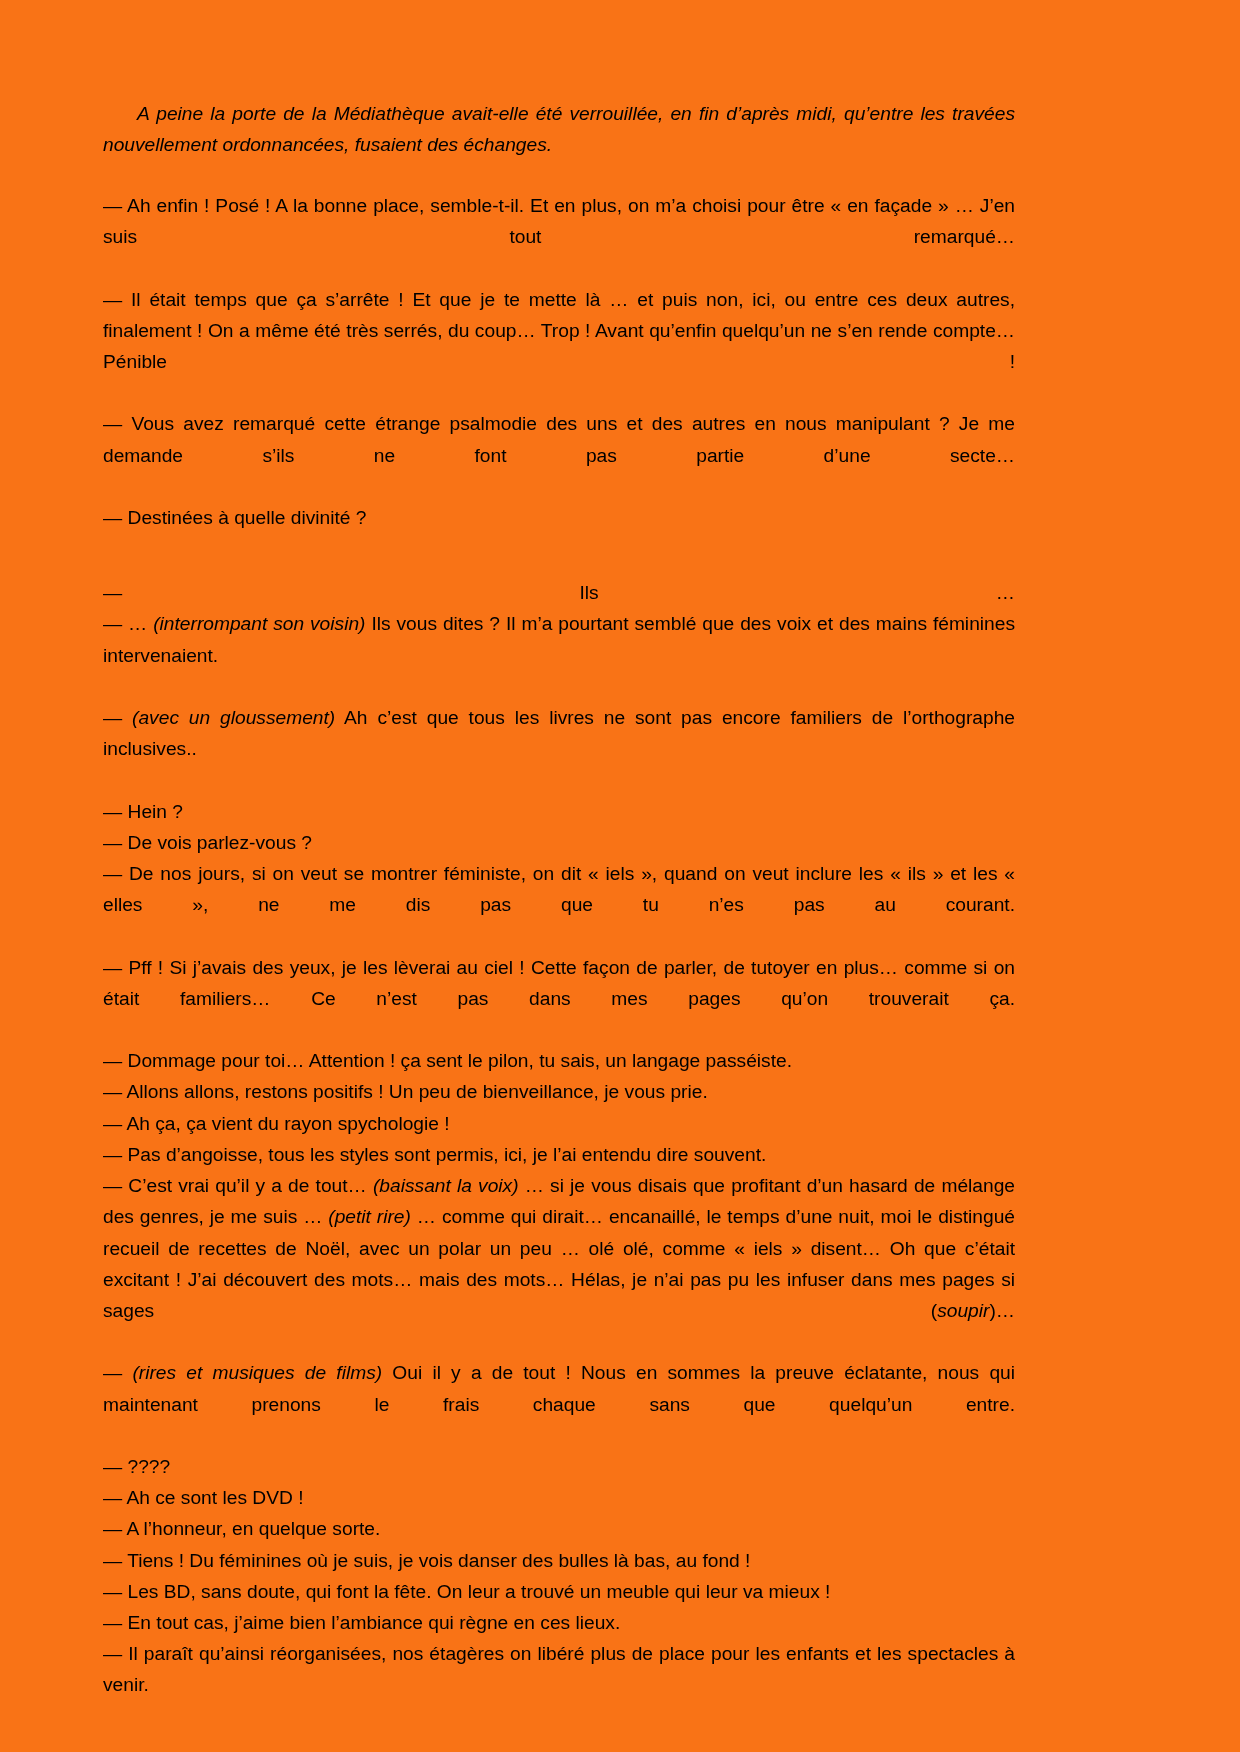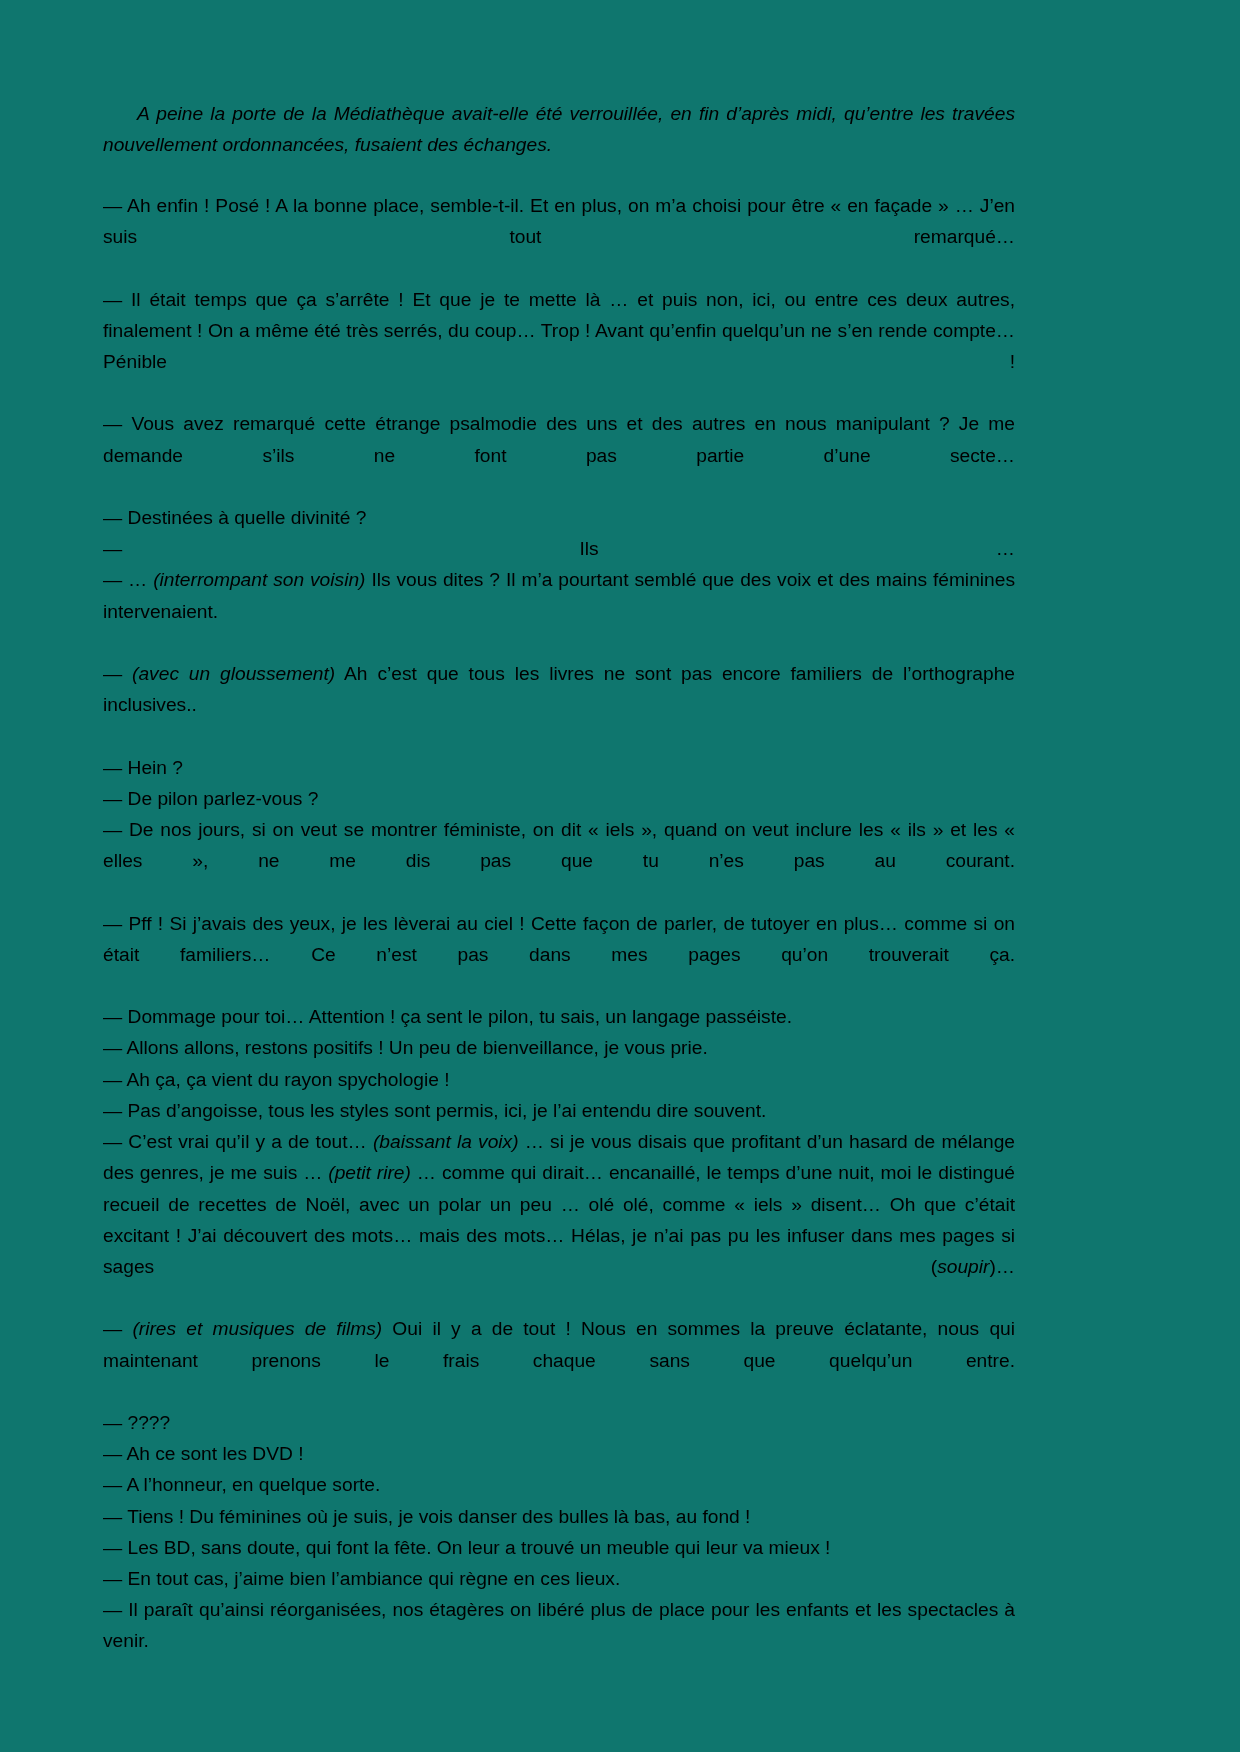--- a/index.html
+++ b/index.html
@@ -12,21 +12,21 @@
     width: 1240px;
     height: 1752px;
     font-family: "Liberation Sans", sans-serif;
     color: #000000;
     -webkit-font-smoothing: antialiased;
   }
   .page {
     position: relative;
     width: 1240px;
     height: 1752px;
-    background: #0f766e;
+    background: #f97316;
     box-sizing: border-box;
     padding: 98px 225px 0 103px;
   }
   .body-col {
     width: 912px;
   }
   
   .lead {
     font-style: italic;
     font-size: 19.2px;
@@ -68,20 +68,21 @@
     justify-content: space-between;
     align-items: baseline;
   }
   .spread > span {
     white-space: pre;
   }
   .spread .mid {
     
     margin-left: 60px;
     margin-right: auto;
+    margin-top: 44px;
   }
   .spread .lead-dash {
     margin-right: auto;
   }
 </style>
 </head>
 <body>
 
 <div class="page">
   <div class="body-col">
@@ -99,21 +100,21 @@
         <span class="lead-dash">—</span>
         <span class="mid">Ils</span>
         <span>…</span>
       </p>
 
       <p><span>— … </span><em>(interrompant son voisin)</em><span> Ils vous dites ? Il m’a pourtant semblé que des voix et des mains féminines intervenaient.</span></p>
 
       <p><span>— </span><em>(avec un gloussement)</em><span> Ah c’est que tous les livres ne sont pas encore familiers de l’orthographe inclusives..</span></p>
 
       <p class="short">— Hein ?</p>
-      <p class="short">— De pilon parlez-vous ?</p>
+      <p class="short">— De vois parlez-vous ?</p>
       <p>— De nos jours, si on veut se montrer féministe, on dit « iels », quand on veut inclure les « ils » et les « elles », ne me dis pas que tu n’es pas au courant.</p>
       <p>— Pff ! Si j’avais des yeux, je les lèverai au ciel ! Cette façon de parler, de tutoyer en plus… comme si on était familiers… Ce n’est pas dans mes pages qu’on trouverait ça.</p>
       <p class="short">— Dommage pour toi… Attention ! ça sent le pilon, tu sais, un langage passéiste.</p>
       <p class="short">— Allons allons, restons positifs ! Un peu de bienveillance, je vous prie.</p>
       <p class="short">— Ah ça, ça vient du rayon spychologie !</p>
       <p class="short">— Pas d’angoisse, tous les styles sont permis, ici, je l’ai entendu dire souvent.</p>
 
       <p><span>— C’est vrai qu’il y a de tout… </span><em>(baissant la voix)</em><span> …  si je vous disais que profitant d’un hasard de mélange des genres, je me suis … </span><em>(petit rire)</em><span> … comme qui dirait…  encanaillé, le temps d’une nuit, moi le distingué recueil de recettes de Noël, avec un polar un peu … olé olé, comme « iels » disent… Oh que c’était excitant ! J’ai découvert des mots… mais des mots… Hélas, je n’ai pas pu les infuser dans mes pages si sages (</span><em>soupir</em><span>)…</span></p>
 
       <p><span>— </span><em>(rires et musiques de films)</em><span> Oui il y a de tout ! Nous en sommes la preuve éclatante, nous qui maintenant prenons le frais chaque sans que quelqu’un entre.</span></p>

